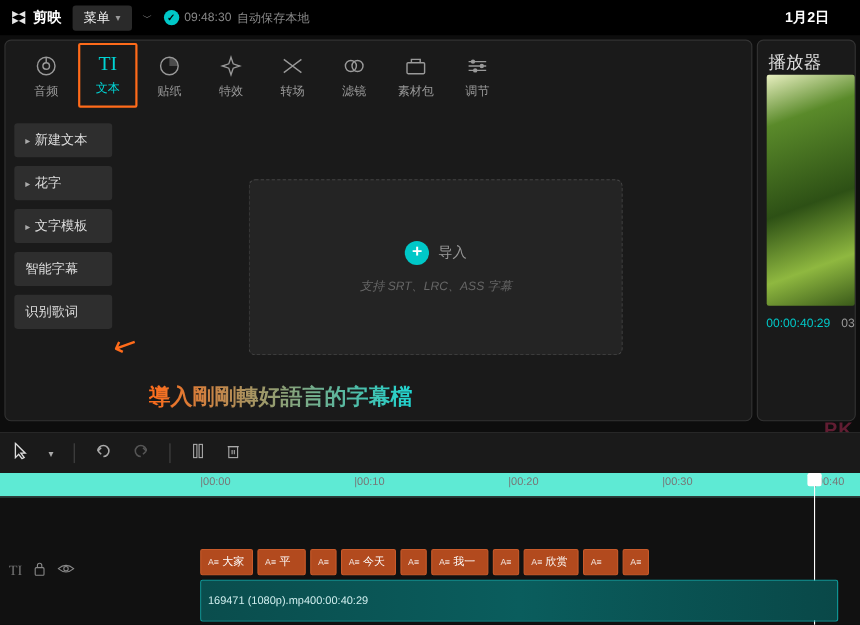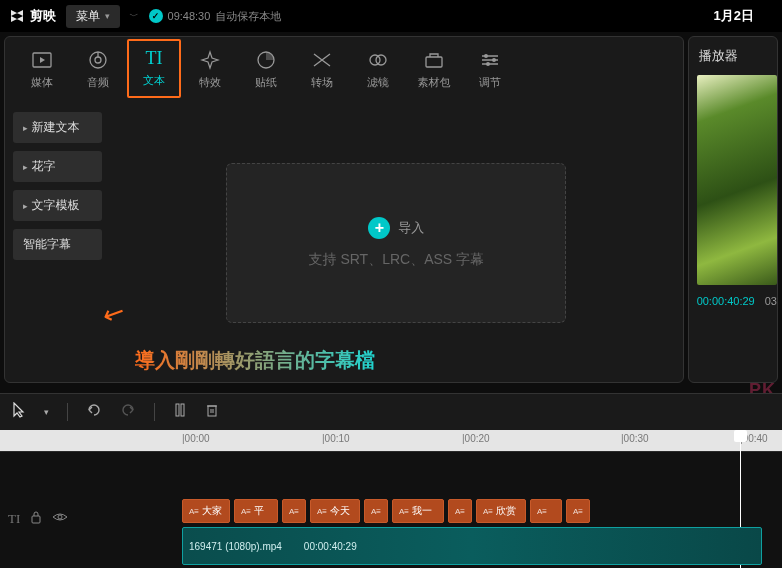--- a/index.html
+++ b/index.html
@@ -146,33 +146,33 @@
 .import-btn {
   display: flex; align-items: center; gap: 8px;
   color: #999; font-size: 13px;
 }
 .plus-circle {
   width: 22px; height: 22px;
   background: #00c8c8; border-radius: 50%;
   color: #fff; font-size: 16px; font-weight: bold;
   display: flex; align-items: center; justify-content: center;
 }
-.import-hint { color: #666; font-size: 14px; }
+.import-hint { color: #666; font-size: 11px; font-style: italic; }
 
 
 .player-panel {
   flex: 1;
   background: #1a1a1a;
   border: 1px solid #333;
   border-radius: 6px;
   margin: 4px 4px 4px 0;
   display: flex; flex-direction: column;
   padding-top: 10px;
 }
-.player-title { color: #ddd; font-size: 13px; margin-left: 10px; margin-bottom: 10px; }
+.player-title { color: #ddd; font-size: 16px; margin-left: 10px; }
 .player-thumb {
   width: 80px; height: 210px;
   margin-left: 8px;
   background: linear-gradient(160deg, #e8efc0 0%, #5a8a2a 20%, #2d5015 55%, #8fb840 80%, #3a5a1a 100%);
   border-radius: 2px;
   position: relative;
 }
 .player-times {
   margin-top: 10px;
   margin-left: 8px;
@@ -226,21 +226,21 @@
   display: flex; align-items: center;
   padding: 0 12px;
   gap: 18px;
   color: #aaa;
   font-size: 16px;
 }
 .timeline-tools .divider { width: 1px; height: 18px; background: #444; }
 .timeline-ruler {
   height: 22px;
   position: relative;
-  background: #e5e5e5;
+  background: #5eead4;
   font-size: 10px;
   color: #777;
   border-bottom: 1px solid #2a2a2a;
 }
 .ruler-tick {
   position: absolute; top: 3px;
 }
 .playhead {
   position: absolute;
   top: 36px; bottom: 0;
@@ -290,21 +290,21 @@
 .video-track {
   position: absolute;
   left: 182px; top: 75px;
   height: 38px;
   width: 580px;
   background: linear-gradient(90deg, #0a4d4d, #0a5d5d, #094848);
   border: 1px solid #0fa0a0;
   border-radius: 2px;
   display: flex; align-items: center;
   padding: 0 6px;
-  gap: 22px;
+  gap: 0;
   font-size: 10px;
   color: #cfeeee;
   overflow: hidden;
 }
 .video-track::after {
   content:'';
   position:absolute; left:0; top:0; right:0; bottom:0;
   background: repeating-linear-gradient(90deg, rgba(30,80,40,0.3) 0 30px, rgba(40,100,50,0.3) 30px 60px);
   z-index:-1;
 }
@@ -333,57 +333,48 @@
   </div>
   <div class="date">1月2日</div>
 </div>
 
 <div class="main">
   <div class="left-panel">
 
     <div class="tool-tabs">
       <div class="tool-tab">
         <span class="tool-icon">
-          <svg width="20" height="16" viewBox="0 0 20 16">
-              <rect x="1" y="1" width="18" height="14" rx="1" fill="none" stroke="#999" stroke-width="1.3"></rect>
-              <path d="M8 5 L13 8 L8 11 Z" fill="#999"></path>
-            </svg>
-        </span>
-        <span class="tool-label">媒体</span>
-      </div>
-      <div class="tool-tab">
-        <span class="tool-icon">
           <svg width="20" height="20" viewBox="0 0 20 20">
               <circle cx="10" cy="10" r="8" fill="none" stroke="#999" stroke-width="1.3"></circle>
               <circle cx="10" cy="10" r="3" fill="none" stroke="#999" stroke-width="1.3"></circle>
               <path d="M10 2 L10 7" stroke="#999" stroke-width="1.3"></path>
             </svg>
         </span>
         <span class="tool-label">音频</span>
       </div>
       <div class="tool-tab active highlight">
         <span class="tool-icon" style="font-family:serif;font-size:18px;color:#00d4d4;">TI</span>
         <span class="tool-label">文本</span>
       </div>
       <div class="tool-tab">
         <span class="tool-icon">
           <svg width="20" height="20" viewBox="0 0 20 20">
-              <path d="M10 2 L12 8 L18 10 L12 12 L10 18 L8 12 L2 10 L8 8 Z" fill="none" stroke="#999" stroke-width="1.2"></path>
-            </svg>
-        </span>
-        <span class="tool-label">特效</span>
-      </div>
-      <div class="tool-tab">
-        <span class="tool-icon">
-          <svg width="20" height="20" viewBox="0 0 20 20">
               <circle cx="10" cy="10" r="8" fill="none" stroke="#999" stroke-width="1.3"></circle>
               <path d="M10 2 A8 8 0 0 1 18 10 L10 10 Z" fill="#999" opacity="0.4"></path>
             </svg>
         </span>
         <span class="tool-label">贴纸</span>
+      </div>
+      <div class="tool-tab">
+        <span class="tool-icon">
+          <svg width="20" height="20" viewBox="0 0 20 20">
+              <path d="M10 2 L12 8 L18 10 L12 12 L10 18 L8 12 L2 10 L8 8 Z" fill="none" stroke="#999" stroke-width="1.2"></path>
+            </svg>
+        </span>
+        <span class="tool-label">特效</span>
       </div>
       <div class="tool-tab">
         <span class="tool-icon">
           <svg width="20" height="16" viewBox="0 0 20 16">
               <path d="M2 2 L10 8 L2 14 M18 2 L10 8 L18 14" fill="none" stroke="#999" stroke-width="1.3"></path>
             </svg>
         </span>
         <span class="tool-label">转场</span>
       </div>
       <div class="tool-tab">
@@ -426,20 +417,23 @@
         <div class="cat-item">
           <span class="caret">▸</span>
           <span>花字</span>
         </div>
         <div class="cat-item">
           <span class="caret">▸</span>
           <span>文字模板</span>
         </div>
         <div class="cat-item">
           <span>智能字幕</span>
+        </div>
+        <div class="cat-item">
+          <span>识别歌词</span>
         </div>
       </div>
 
       <div class="center-area">
         <div class="import-box">
           <div class="import-btn">
             <span class="plus-circle">+</span>
             <span>导入</span>
           </div>
           <div class="import-hint">支持 SRT、LRC、ASS 字幕</div>
@@ -495,21 +489,21 @@
           <rect x="3" y="4" width="8" height="10" fill="none" stroke="#aaa"></rect>
           <path d="M2 4 H12 M6 7 V11 M8 7 V11" stroke="#aaa"></path>
         </svg>
     </span>
   </div>
 
   <div class="timeline-ruler">
     <span class="ruler-tick" style="left:182px">|00:00</span>
     <span class="ruler-tick" style="left:322px">|00:10</span>
     <span class="ruler-tick" style="left:462px">|00:20</span>
-    <span class="ruler-tick" style="left:621px">|00:30</span>
+    <span class="ruler-tick" style="left:602px">|00:30</span>
     <span class="ruler-tick" style="left:740px">|00:40</span>
   </div>
 
   <div class="playhead"></div>
 
   <div class="track-area">
     <div class="track-labels">
       <span style="font-family:serif;">TI</span>
       <span>
         <svg width="12" height="14" viewBox="0 0 12 14">

